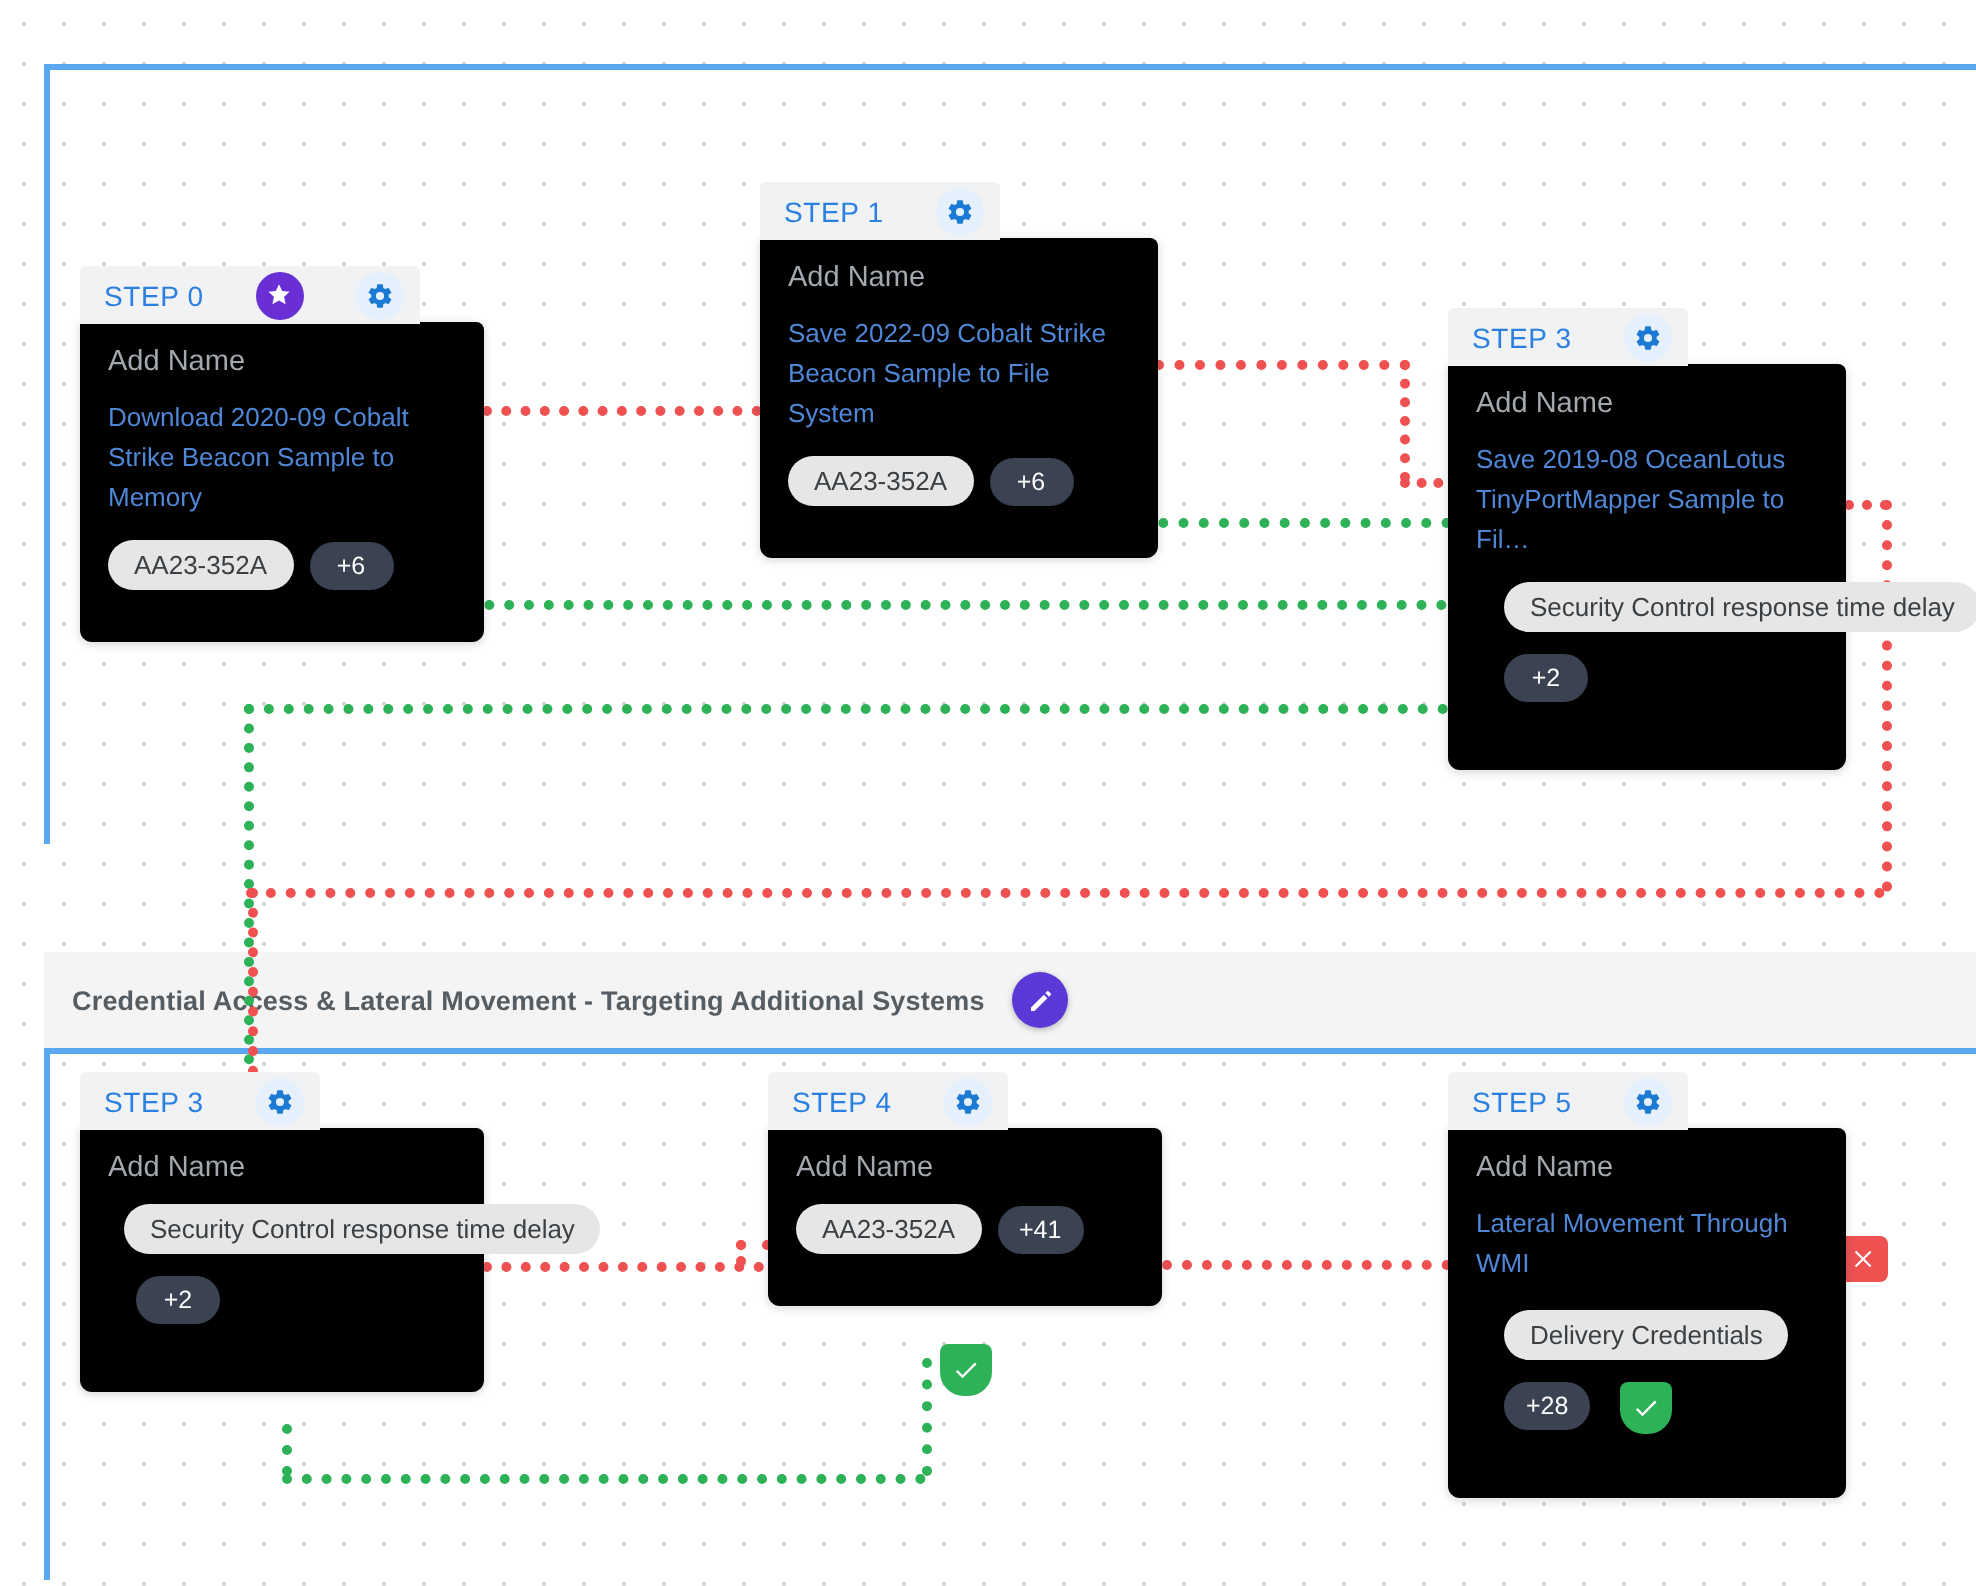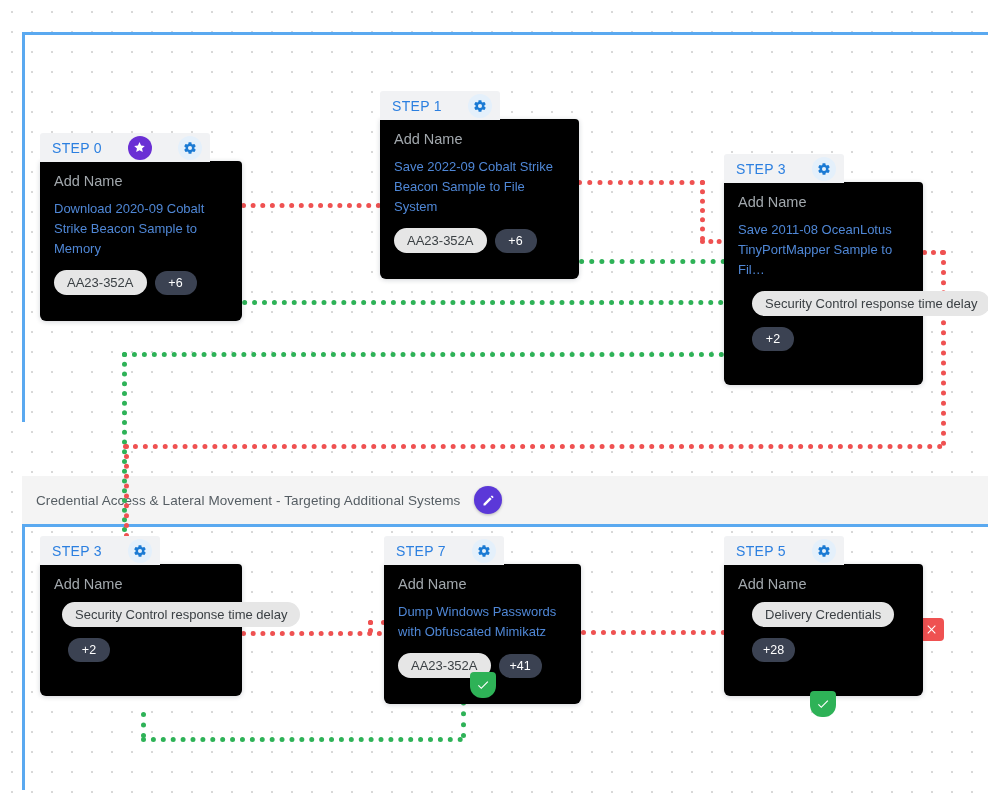--- a/index.html
+++ b/index.html
@@ -132,21 +132,21 @@
 </head>
 <body>
 
 <div class="grid-bg"></div>
 
 <div class="section" style="top:32px;width:966px;">
   <div class="section-canvas" style="width:966px;height:390px;"></div>
 </div>
 
 <div class="section" style="top:476px;width:966px;">
-  <div class="section-header" style="width:966px;">
+  <div class="section-header" style="width:966px;font-weight:bold;">
     <span class="section-title">Credential Access &amp; Lateral Movement - Targeting Additional Systems</span>
     <div class="edit-btn">
       <svg width="15" height="15" viewBox="0 0 24 24">
         <path d="M4 17.2V20h2.8L17.1 9.7l-2.8-2.8L4 17.2zM19.8 7.1c.3-.3.3-.8 0-1.1l-1.8-1.8c-.3-.3-.8-.3-1.1 0l-1.4 1.4 2.9 2.9 1.4-1.4z" fill="#ffffff"></path>
       </svg>
     </div>
   </div>
   <div class="section-canvas" style="width:966px;height:266px;"></div>
 </div>
 
@@ -228,21 +228,21 @@
   <div class="node-tab">
     <span class="step-label">STEP 3</span>
     <span class="gear-badge">
       <svg width="14" height="14" viewBox="0 0 24 24">
         <path fill="#1a7ad4" d="M19.4 13c.04-.33.06-.66.06-1s-.02-.67-.07-1l2.1-1.6c.19-.15.24-.42.12-.64l-2-3.46c-.12-.22-.39-.3-.61-.22l-2.49 1c-.52-.4-1.08-.73-1.69-.98l-.38-2.65A.488.488 0 0014 2h-4c-.25 0-.46.18-.49.42l-.38 2.65c-.61.25-1.17.59-1.69.98l-2.49-1c-.23-.09-.49 0-.61.22l-2 3.46c-.13.22-.7.49.12.64L4.57 11c-.05.33-.07.67-.07 1s.02.67.07 1l-2.11 1.6c-.19.15-.24.42-.12.64l2 3.46c.12.22.39.3.61.22l2.49-1c.52.4 1.08.73 1.69.98l.38 2.65c.3.24.24.42.49.42h4c.25 0 .46-.18.49-.42l.38-2.65c.61-.25 1.17-.59 1.69-.98l2.49 1c.23.09.49 0 .61-.22l2-3.46c.12-.22.07-.49-.12-.64L19.4 13zM12 15.5A3.5 3.5 0 1112 8.5a3.5 3.5 0 010 7z"></path>
       </svg>
     </span>
   </div>
   <div class="node-body" style="width:199px;">
     <div class="add-name">Add Name</div>
-    <div class="node-action">Save 2011-08 OceanLotus TinyPortMapper Sample to Fil…</div>
+    <div class="node-action">Save 2019-08 OceanLotus TinyPortMapper Sample to Fil…</div>
     <div class="chip-row chip-overflow" style="display:block;">
       <span class="chip" style="position:absolute;left:14px;top:0;">Security Control response time delay</span>
       <span class="count-pill" style="position:absolute;left:14px;top:36px;display:inline-block;">+2</span>
       <div style="height:68px;"></div>
     </div>
   </div>
 </div>
 
 <div class="node" style="left:40px;top:536px;">
   <div class="node-tab">
@@ -258,48 +258,48 @@
     <div class="chip-row chip-overflow" style="display:block;">
       <span class="chip" style="position:absolute;left:8px;top:0;">Security Control response time delay</span>
       <span class="count-pill" style="position:absolute;left:14px;top:36px;display:inline-block;">+2</span>
       <div style="height:68px;"></div>
     </div>
   </div>
 </div>
 
 <div class="node" style="left:384px;top:536px;">
   <div class="node-tab">
-    <span class="step-label">STEP 7</span>
+    <span class="step-label">STEP 4</span>
     <span class="gear-badge">
       <svg width="14" height="14" viewBox="0 0 24 24">
         <path fill="#1a7ad4" d="M19.4 13c.04-.33.06-.66.06-1s-.02-.67-.07-1l2.1-1.6c.19-.15.24-.42.12-.64l-2-3.46c-.12-.22-.39-.3-.61-.22l-2.49 1c-.52-.4-1.08-.73-1.69-.98l-.38-2.65A.488.488 0 0014 2h-4c-.25 0-.46.18-.49.42l-.38 2.65c-.61.25-1.17.59-1.69.98l-2.49-1c-.23-.09-.49 0-.61.22l-2 3.46c-.13.22-.7.49.12.64L4.57 11c-.05.33-.07.67-.07 1s.02.67.07 1l-2.11 1.6c-.19.15-.24.42-.12.64l2 3.46c.12.22.39.3.61.22l2.49-1c.52.4 1.08.73 1.69.98l.38 2.65c.3.24.24.42.49.42h4c.25 0 .46-.18.49-.42l.38-2.65c.61-.25 1.17-.59 1.69-.98l2.49 1c.23.09.49 0 .61-.22l2-3.46c.12-.22.07-.49-.12-.64L19.4 13zM12 15.5A3.5 3.5 0 1112 8.5a3.5 3.5 0 010 7z"></path>
       </svg>
     </span>
   </div>
   <div class="node-body" style="width:197px;">
     <div class="add-name">Add Name</div>
-    <div class="node-action">Dump Windows Passwords with Obfuscated Mimikatz</div>
     <div class="chip-row">
       <span class="chip">AA23-352A</span>
       <span class="count-pill">+41</span>
     </div>
   </div>
 </div>
 
 <div class="node" style="left:724px;top:536px;">
   <div class="node-tab">
     <span class="step-label">STEP 5</span>
     <span class="gear-badge">
       <svg width="14" height="14" viewBox="0 0 24 24">
         <path fill="#1a7ad4" d="M19.4 13c.04-.33.06-.66.06-1s-.02-.67-.07-1l2.1-1.6c.19-.15.24-.42.12-.64l-2-3.46c-.12-.22-.39-.3-.61-.22l-2.49 1c-.52-.4-1.08-.73-1.69-.98l-.38-2.65A.488.488 0 0014 2h-4c-.25 0-.46.18-.49.42l-.38 2.65c-.61.25-1.17.59-1.69.98l-2.49-1c-.23-.09-.49 0-.61.22l-2 3.46c-.13.22-.7.49.12.64L4.57 11c-.05.33-.07.67-.07 1s.02.67.07 1l-2.11 1.6c-.19.15-.24.42-.12.64l2 3.46c.12.22.39.3.61.22l2.49-1c.52.4 1.08.73 1.69.98l.38 2.65c.3.24.24.42.49.42h4c.25 0 .46-.18.49-.42l.38-2.65c.61-.25 1.17-.59 1.69-.98l2.49 1c.23.09.49 0 .61-.22l2-3.46c.12-.22.07-.49-.12-.64L19.4 13zM12 15.5A3.5 3.5 0 1112 8.5a3.5 3.5 0 010 7z"></path>
       </svg>
     </span>
   </div>
   <div class="node-body" style="width:199px;">
     <div class="add-name">Add Name</div>
+    <div class="node-action" style="margin-bottom:13px;">Lateral Movement Through WMI</div>
     <div class="chip-row chip-overflow" style="display:block;">
       <span class="chip" style="position:absolute;left:14px;top:0;">Delivery Credentials</span>
       <span class="count-pill" style="position:absolute;left:14px;top:36px;display:inline-block;">+28</span>
       <div style="height:68px;"></div>
     </div>
   </div>
 </div>
 
 <div class="fail-badge" style="left:918px;top:618px;">
   <svg width="13" height="13" viewBox="0 0 24 24">

